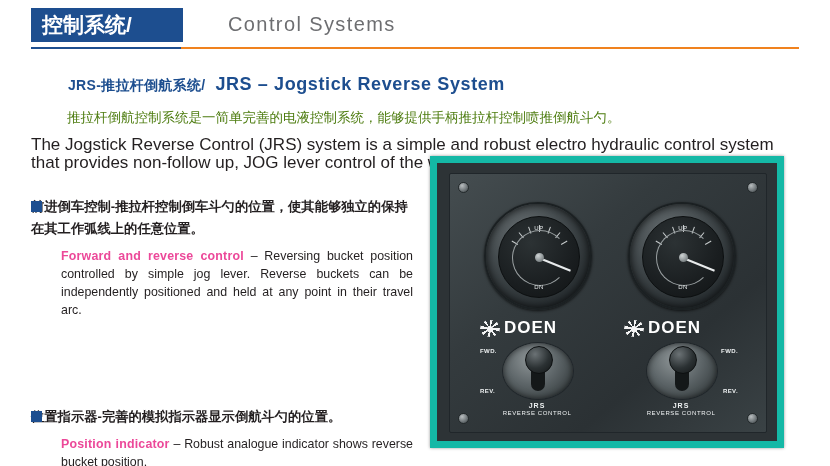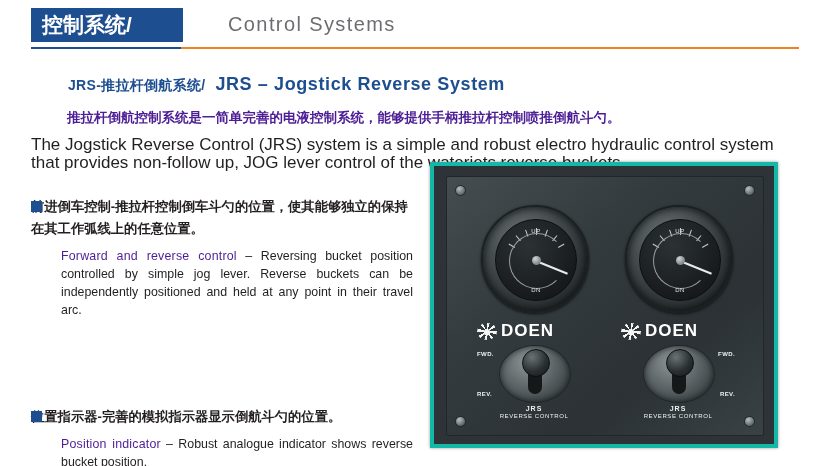--- a/index.html
+++ b/index.html
@@ -82,22 +82,22 @@
     margin-left: 10px;
   }
 
   
   .intro-cn {
     position: absolute;
     left: 31px;
     top: 108px;
     width: 770px;
     font-size: 13.5px;
-    font-weight: bold;
-    color: #4c1d95;
+    font-weight: normal;
+    color: #4d7c0f;
     text-indent: 36px;
     line-height: 20px;
   }
   .intro-en {
     position: absolute;
     left: 31px;
     top: 136px;
     width: 772px;
     font-size: 17px;
     color: #231f20;
@@ -131,34 +131,34 @@
   .bullet-en {
     margin-left: 30px;
     margin-top: 7px;
     font-size: 12.4px;
     color: #231f20;
     line-height: 18px;
     text-align: justify;
     width: 352px;
   }
   .bullet-en .strong {
-    font-weight: normal;
-    color: #4c1d95;
+    font-weight: bold;
+    color: #ec4899;
     letter-spacing: 0.2px;
   }
 
   
   .photo {
     position: absolute;
     left: 430px;
-    top: 162px;
+    top: 156px;
     width: 340px;
     height: 278px;
     background: #2d3336;
-    border: 4px solid #14b8a6;
+    border: 7px solid #14b8a6;
     box-shadow: 0 0 3px rgba(0,0,0,0.4);
     overflow: hidden;
   }
   .panel {
     position: absolute;
     left: 12px;
     top: 10px;
     width: 316px;
     height: 258px;
     background: linear-gradient(140deg, #454d50 0%, #343b3e 35%, #2b3134 70%, #3a4245 100%);

